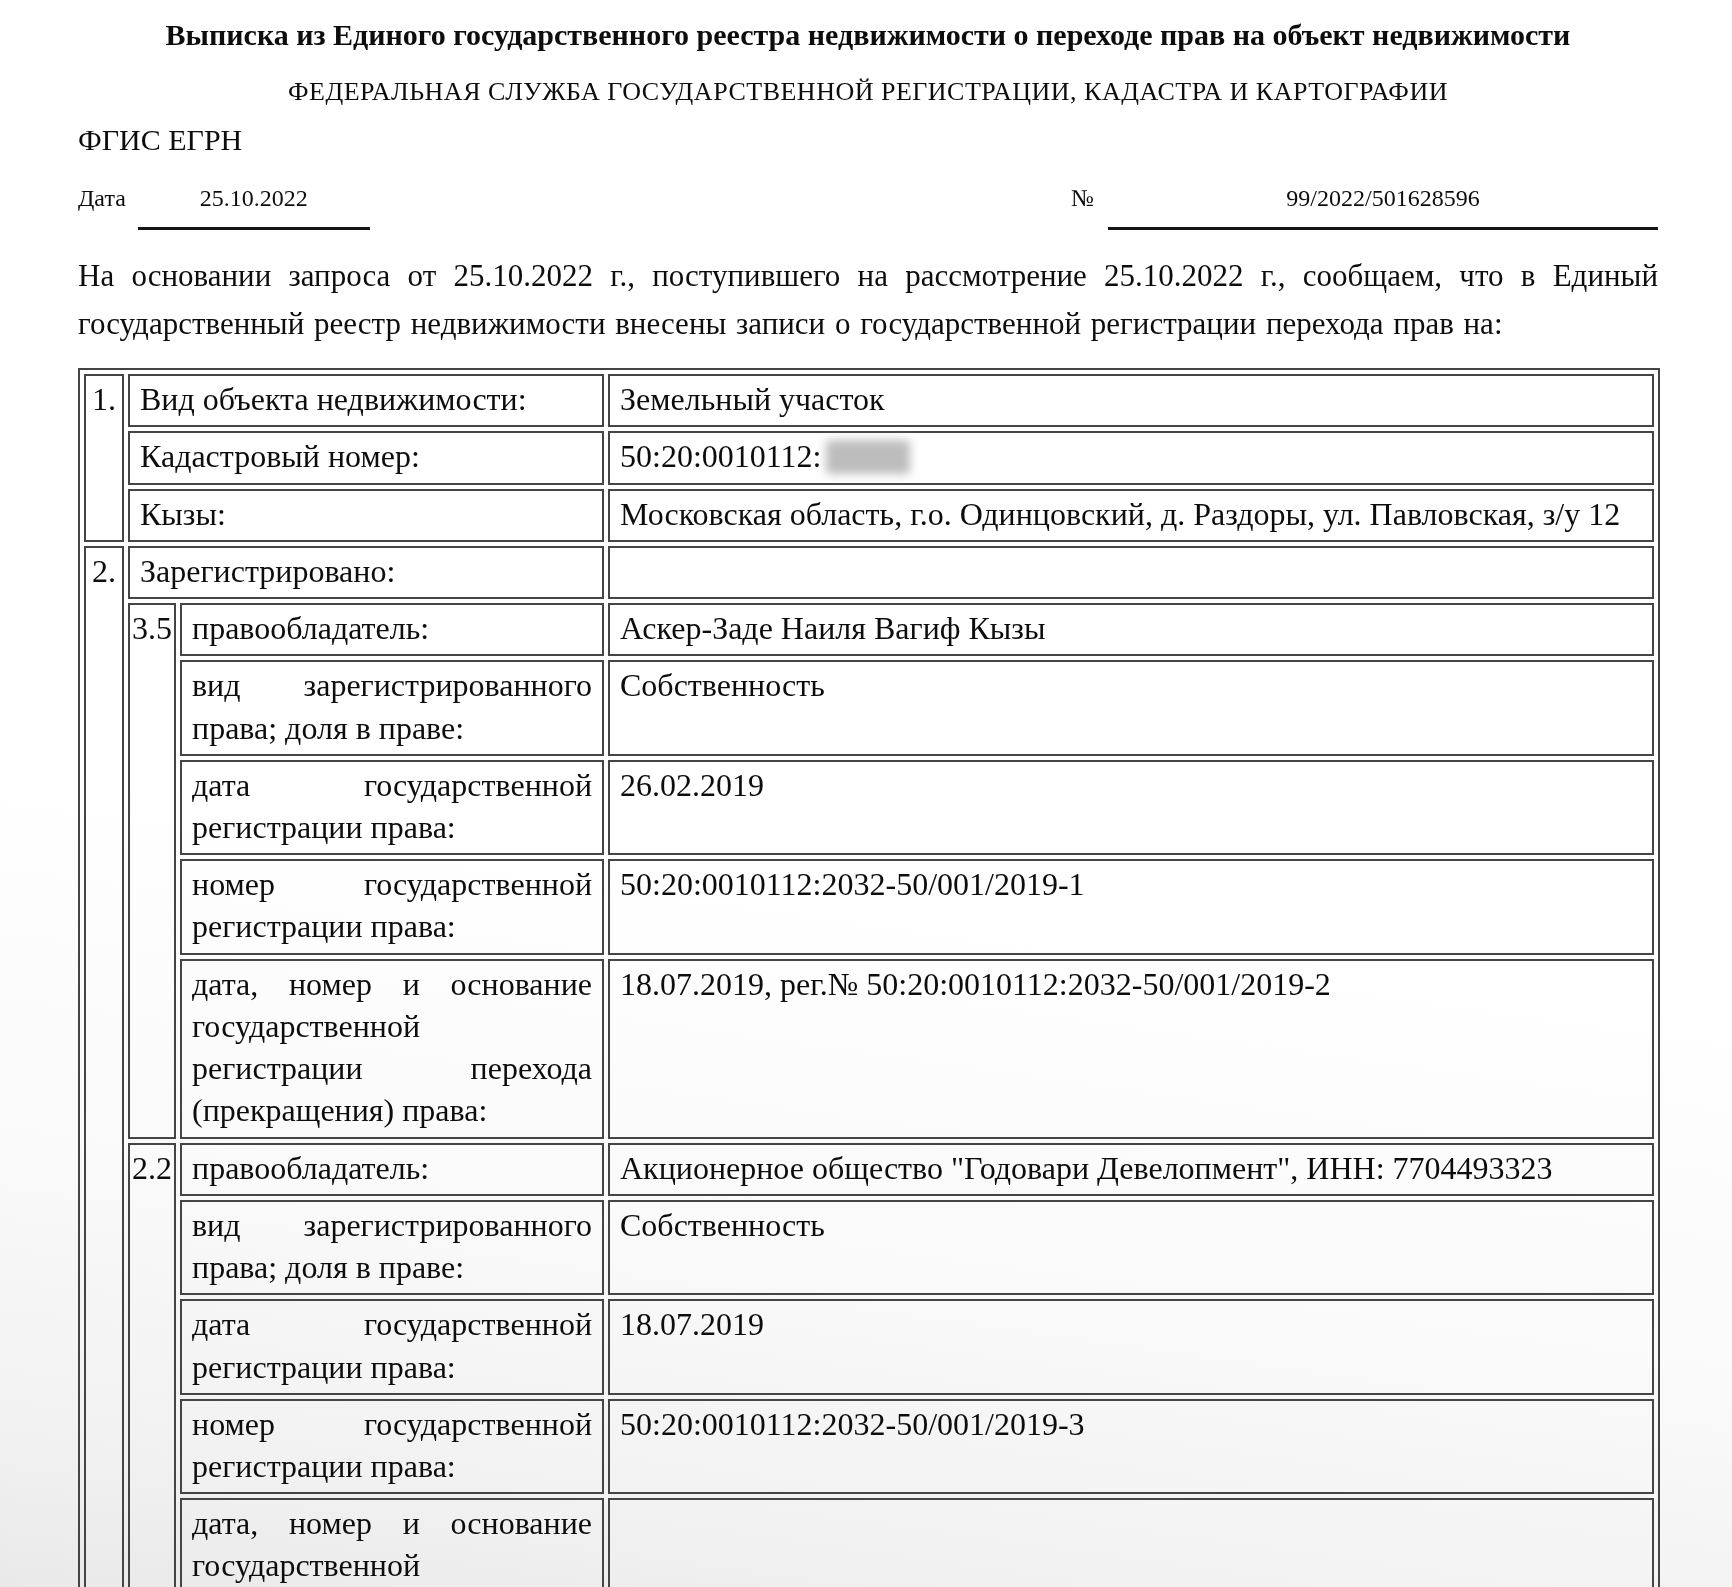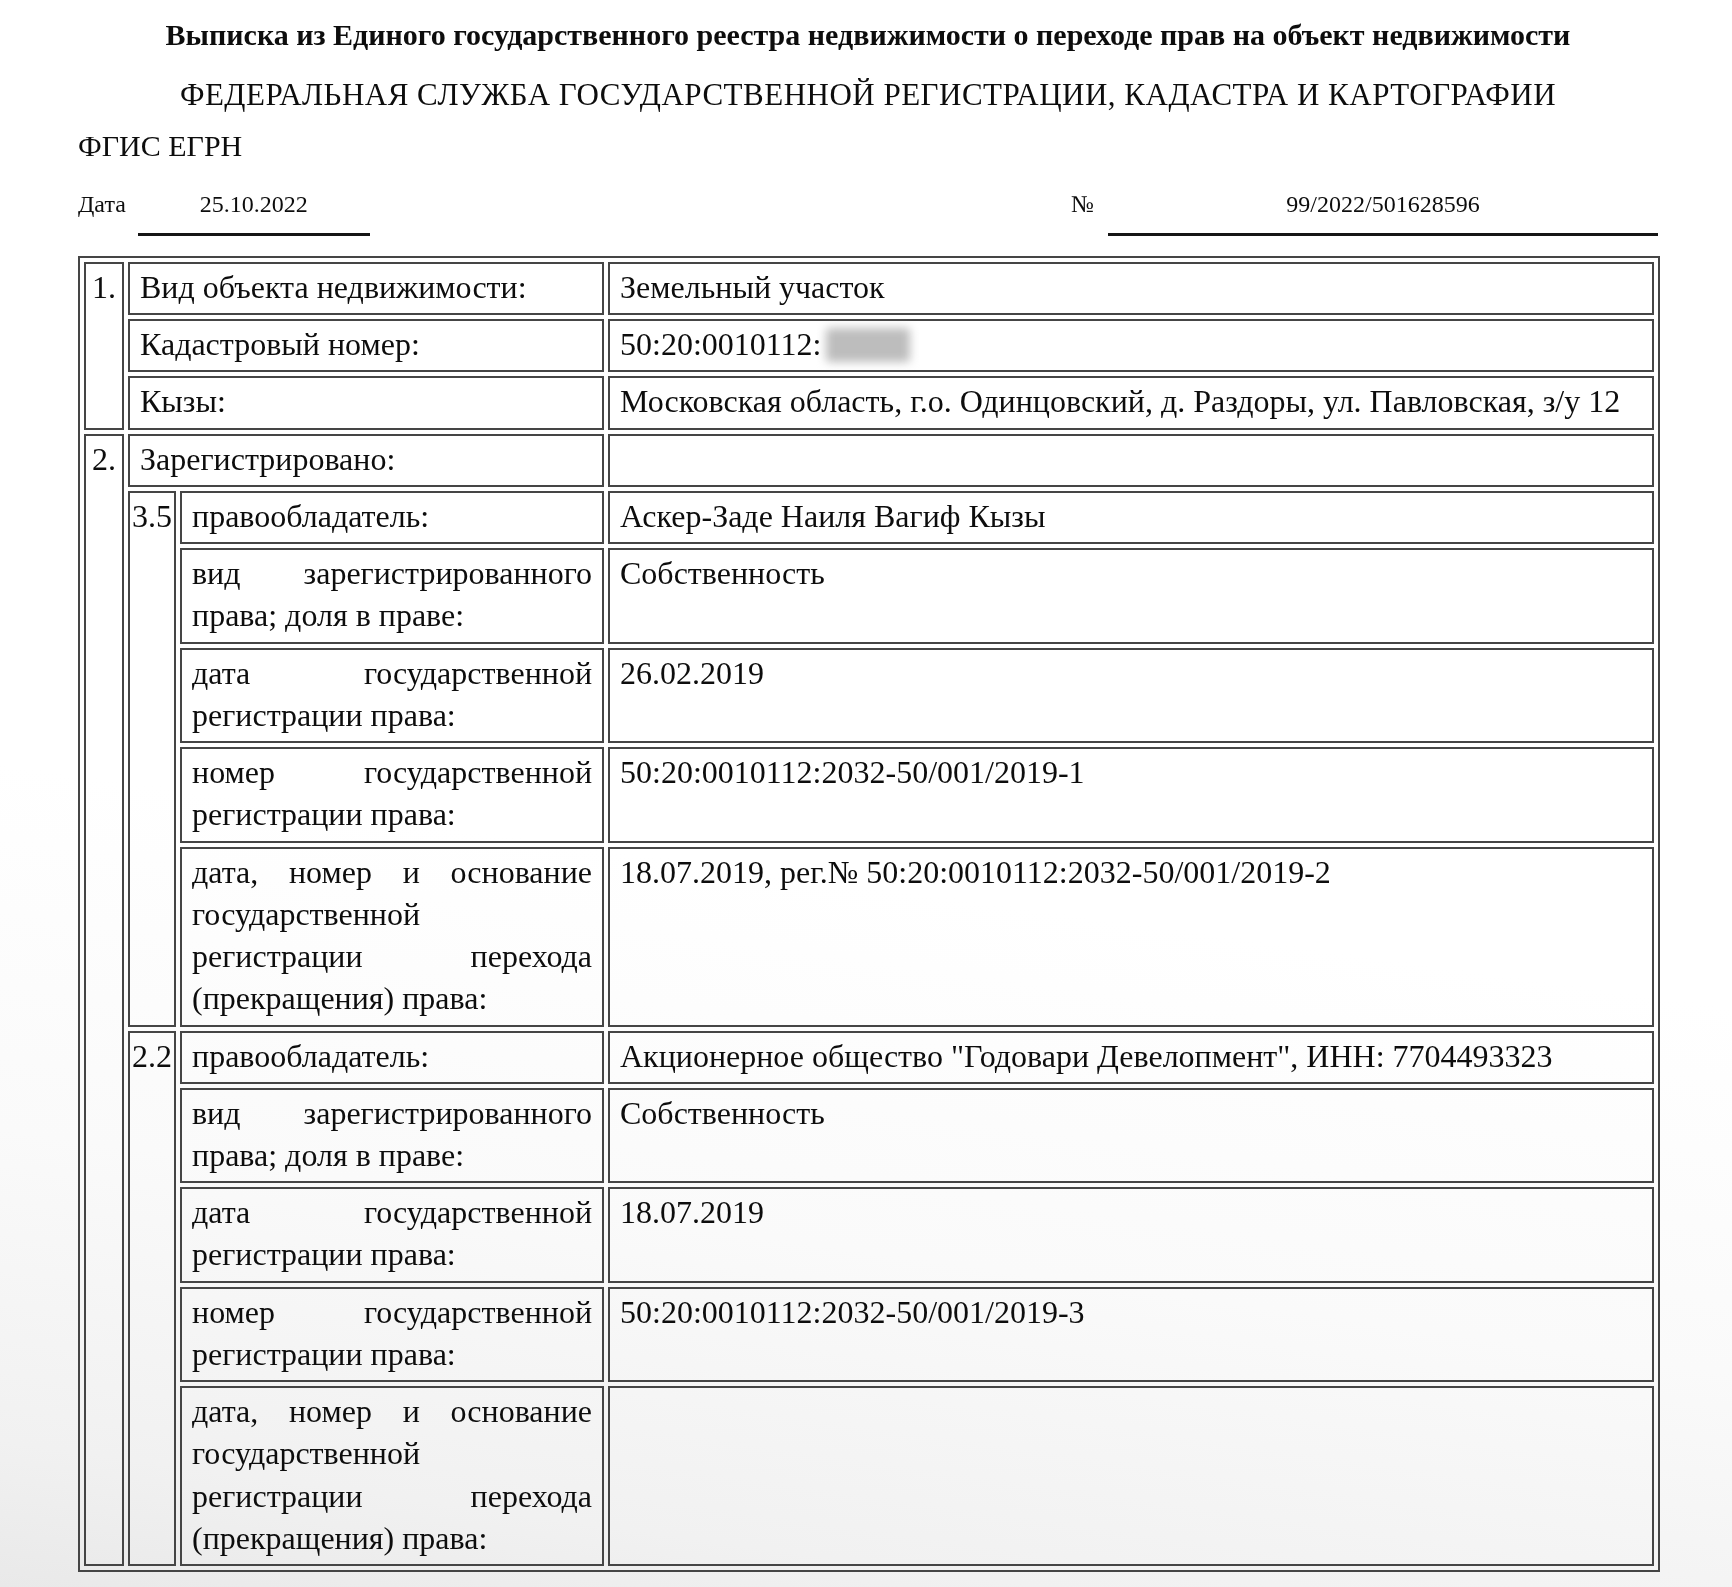--- a/index.html
+++ b/index.html
@@ -17,21 +17,21 @@
   
   .doc-title {
     font-weight: bold;
     font-size: 30px;
     line-height: 1.5;
     text-align: center;
     max-width: 1430px;
     margin: 0 auto;
   }
   .doc-agency {
-    font-size: 31px;
+    font-size: 26px;
     text-align: center;
     margin-top: 20px;
     letter-spacing: 0.5px;
   }
   .doc-system {
     font-size: 30px;
     text-align: left;
     margin-top: 16px;
   }
   
@@ -110,20 +110,21 @@
     <div class="meta-group">
       <span class="meta-label">Дата</span>
       <span class="u u-date">25.10.2022</span>
     </div>
     <div class="meta-group meta-right">
       <span class="meta-label">№</span>
       <span class="u u-num">99/2022/501628596</span>
     </div>
   </div>
 
+  <p class="intro">На основании запроса от 25.10.2022 г., поступившего на рассмотрение 25.10.2022 г., сообщаем, что в Единый государственный реестр недвижимости внесены записи о государственной регистрации перехода прав на:</p>
 
   <table class="registry">
     <colgroup>
       <col style="width:40px">
       <col style="width:48px">
       <col style="width:424px">
       <col>
     </colgroup>
     <tbody>
 

